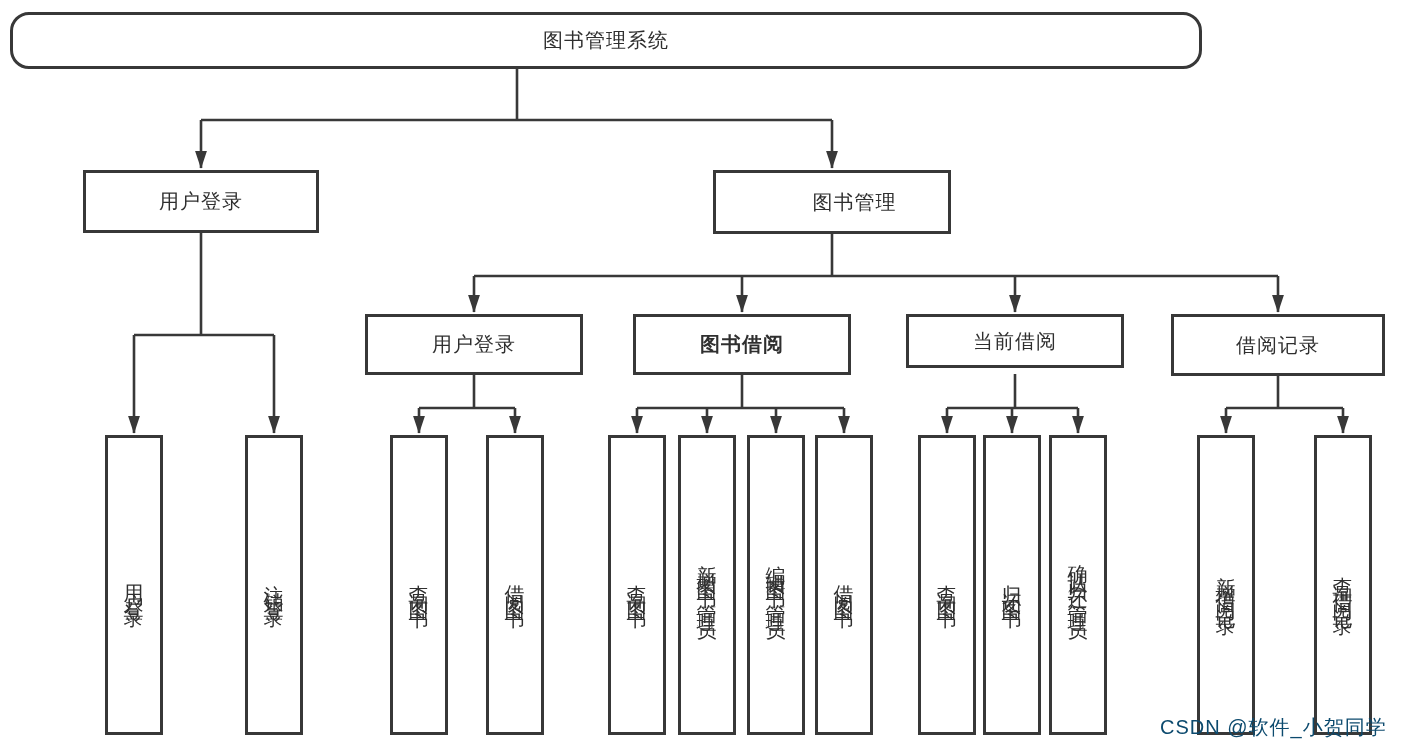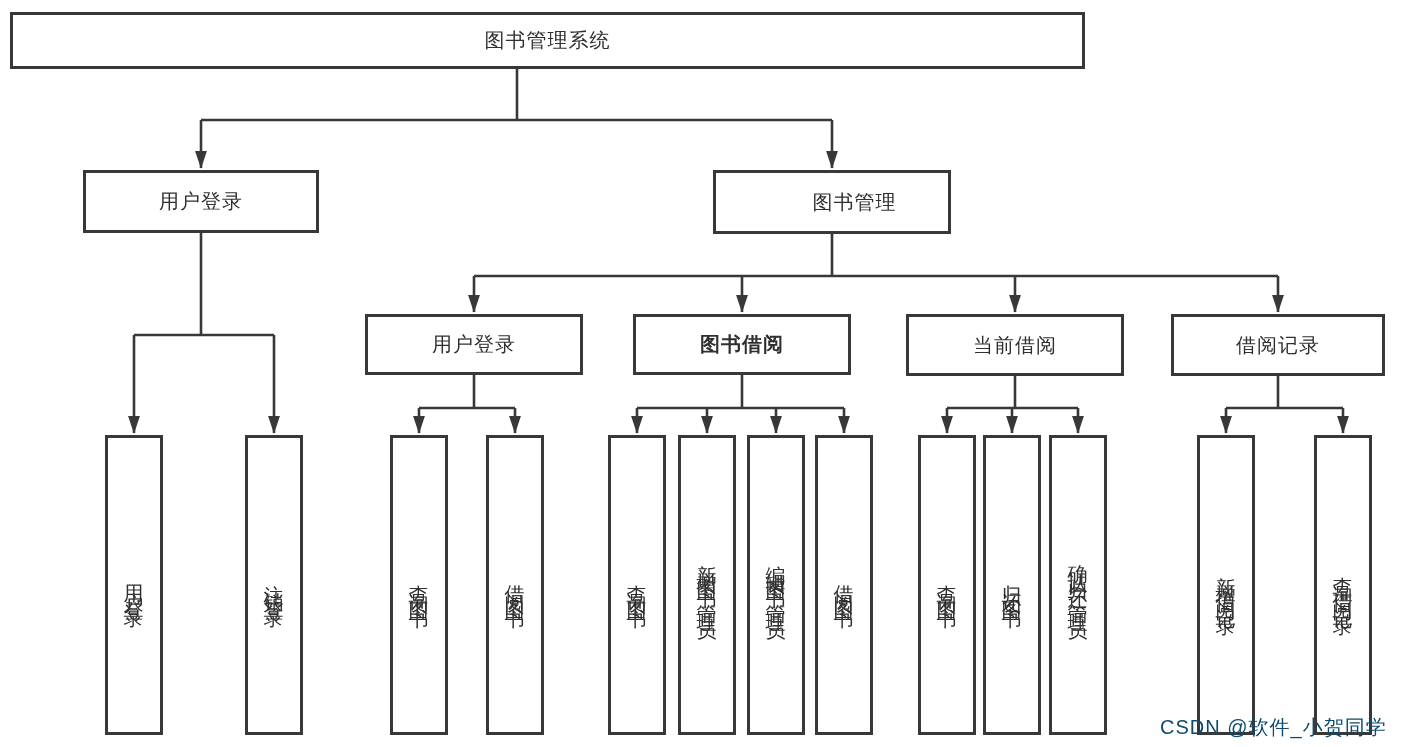--- a/index.html
+++ b/index.html
@@ -30,26 +30,26 @@
     background: #ffffff;
     display: flex;
     align-items: center;
     justify-content: center;
     color: #2f2f2f;
     font-size: 20px;
     letter-spacing: 1px;
     white-space: nowrap;
   }
   
-  .node-title   { left: 10px;   top: 12px;  width: 1075px; height: 57px; }
+  .node-title   { left: 10px;   top: 12px;  width: 1192px; height: 57px; border-radius: 19px; }
   .node-l2-a    { left: 83px;   top: 170px; width: 236px;  height: 63px; }
   .node-l2-b    { left: 713px;  top: 170px; width: 238px;  height: 64px; padding-left: 45px; }
   .node-l3-a    { left: 365px;  top: 314px; width: 218px;  height: 61px; }
   .node-l3-b    { left: 633px;  top: 314px; width: 218px;  height: 61px; font-weight: bold; }
-  .node-l3-c    { left: 906px;  top: 314px; width: 218px;  height: 62px; }
+  .node-l3-c    { left: 906px;  top: 314px; width: 218px;  height: 54px; }
   .node-l3-d    { left: 1171px; top: 314px; width: 214px;  height: 62px; }
   
   .leaf {
     top: 435px;
     width: 58px;
     height: 300px;
   }
   .leaf .vtext {
     writing-mode: vertical-rl;
     letter-spacing: 8px;

